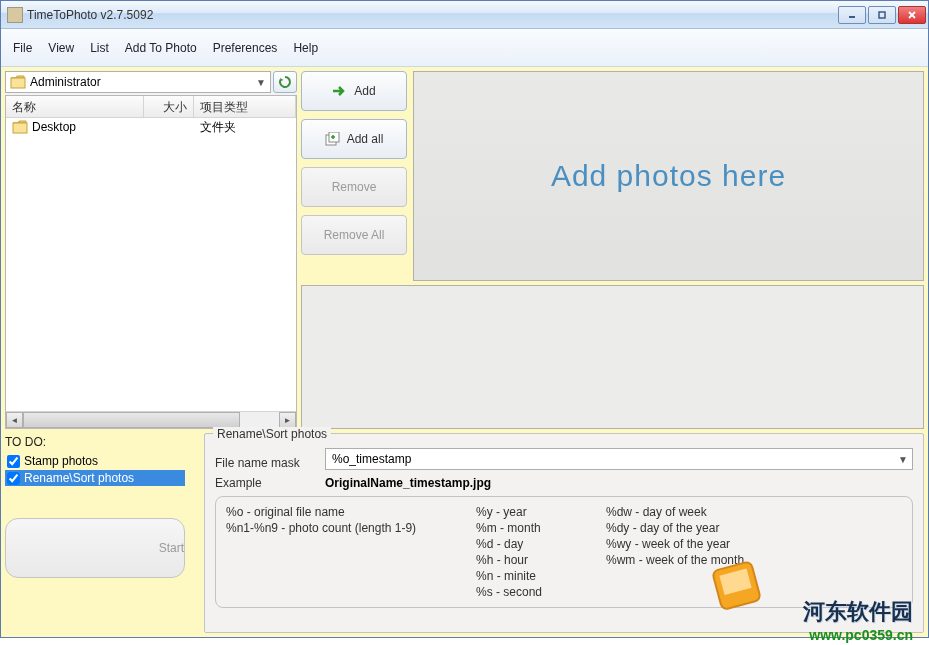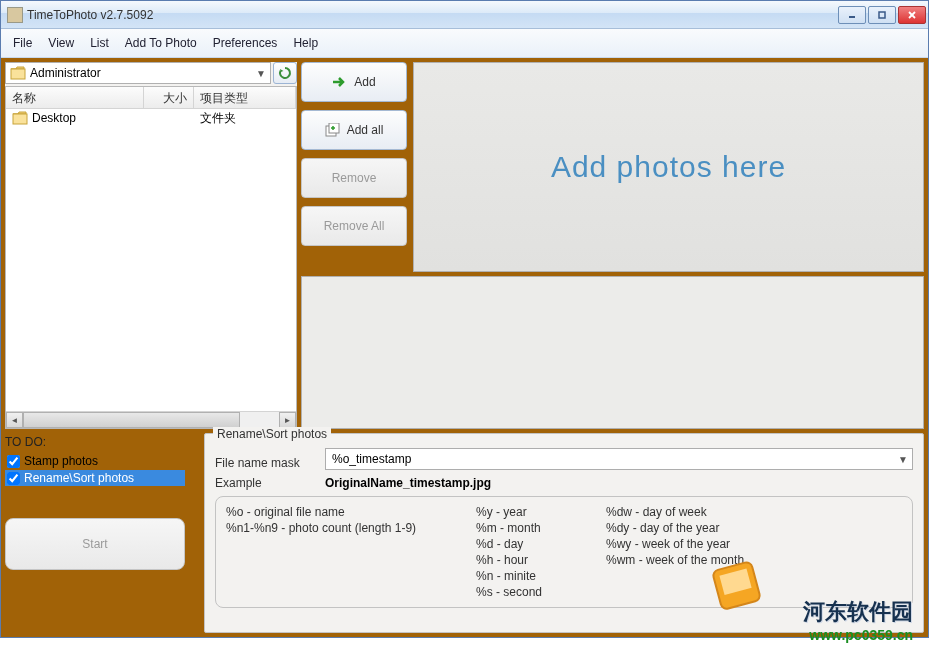--- a/index.html
+++ b/index.html
@@ -8,24 +8,24 @@
 .window { width: 929px; height: 638px; border: 1px solid #5a7caf; background: #fff; display: flex; flex-direction: column; }
 
 .titlebar { height: 28px; background: linear-gradient(to bottom, #f5f9fd 0%, #dceaf8 45%, #c5dbf3 46%, #d3e4f6 100%); display: flex; align-items: center; padding: 0 2px 0 6px; border-bottom: 1px solid #a7bed9; }
 .titlebar .app-icon { width: 16px; height: 16px; background: #d8c8a0; border: 1px solid #998; margin-right: 4px; }
 .titlebar .title { flex: 1; color: #333; }
 .titlebar .win-btns { display: flex; gap: 2px; }
 .titlebar .win-btn { width: 28px; height: 18px; border: 1px solid #6d8fb8; background: linear-gradient(to bottom,#e9f1fb,#cfe0f3); border-radius: 2px; display:flex; align-items:center; justify-content:center; color:#3a5a88; font-size:10px; font-weight:bold; cursor:pointer;}
 .titlebar .win-btn.close { background: linear-gradient(to bottom,#f08080,#d33); color:#fff; border-color:#a33;}
 .titlebar .win-btn svg { width:10px; height:10px; }
 
-.menubar { height: 29px; background: linear-gradient(to bottom,#f9fbfd,#eaf1f9); display:flex; align-items:center; padding: 0 4px; border-bottom:1px solid #c9d9ec;}
+.menubar { height: 38px; background: linear-gradient(to bottom,#f9fbfd,#eaf1f9); display:flex; align-items:center; padding: 0 4px; border-bottom:1px solid #c9d9ec;}
 .menubar .menu { padding: 2px 8px; color:#223; cursor:pointer; }
 
-.body-area { flex:1; display:flex; flex-direction:column; background:#a16207; padding:4px; gap:4px; }
+.body-area { flex:1; display:flex; flex-direction:column; background:#fef9c3; padding:4px; gap:4px; }
 .top-area { flex:1; display:flex; gap:4px; min-height:0;}
 .left-panel { width:292px; background:#f3f2f0; display:flex; flex-direction:column;}
 .path-row { display:flex; gap:2px; margin-bottom:2px;}
 .path-combo { flex:1; height:22px; background:#fff; border:1px solid #b0b0b0; display:flex; align-items:center; padding:0 4px;}
 .path-combo .folder-icon { width:16px; height:14px; margin-right:4px; }
 .path-combo .arrow { margin-left:auto; font-size:10px; color:#555;}
 .refresh-btn { width:24px; height:22px; background:linear-gradient(to bottom,#fff,#e6ecf4); border:1px solid #9cb4d4; border-radius:3px; display:flex; align-items:center; justify-content:center; cursor:pointer;}
 .file-list { flex:1; background:#fff; border:1px solid #b8b8b8; display:flex; flex-direction:column; overflow:hidden;}
 .file-header { display:flex; background:linear-gradient(to bottom,#fcfcfc,#ececec); border-bottom:1px solid #d4d4d4; height:22px;}
 .file-header .col { padding:3px 6px; border-right:1px solid #d4d4d4; color:#333;}
@@ -46,21 +46,21 @@
 .preview .placeholder { font-size:30px; color:#4a8fc2; font-weight:300; letter-spacing:1px;}
 .thumbnails { flex:1; background:#ececea; border:1px solid #b0b0b0;}
 
 .bottom-area { height:200px; display:flex; gap:19px;}
 .todo-panel { width:180px; display:flex; flex-direction:column;}
 .todo-label { color:#222; margin:2px 0 4px 0;}
 .todo-list { display:flex; flex-direction:column; gap:1px;}
 .todo-item { display:flex; align-items:center; gap:4px; padding:1px 2px;}
 .todo-item.selected { background:#3a8adf; color:#fff;}
 .todo-item input {margin:0;}
-.start-btn { margin-top:32px; height:52px; background:linear-gradient(to bottom,#f6f6f6,#e9e9e9); border:1px solid #c5c5c5; border-radius:8px; color:#9a9a9a; display:flex;align-items:center;justify-content:center;}
+.start-btn { margin-top:32px; height:60px; background:linear-gradient(to bottom,#f6f6f6,#e9e9e9); border:1px solid #c5c5c5; border-radius:13px; color:#9a9a9a; display:flex;align-items:center;justify-content:flex-end;}
 
 .rename-panel { flex:1; border:1px solid #c3c3c3; border-radius:2px; position:relative; padding:8px 10px 6px 10px; background:#f3f2f0;}
 .rename-panel .legend { position:absolute; top:-7px; left:8px; background:#f3f2f0; padding:0 4px; color:#333;}
 .form-row { display:flex; align-items:flex-end; margin:6px 0;}
 .form-row .lbl { width:110px; color:#333;}
 .form-row .val { flex:1;}
 .combo-input { height:22px; background:#fff; border:1px solid #adadad; display:flex; align-items:center; padding:0 6px; position:relative;}
 .combo-input .arrow2 { position:absolute; right:4px; font-size:10px; color:#555;}
 .legend-box { border:1px solid #c3c3c3; border-radius:8px; margin-top:6px; padding:8px 10px; display:flex; gap:30px;}
 .legend-col { display:flex; flex-direction:column; gap:2px; color:#333;}

